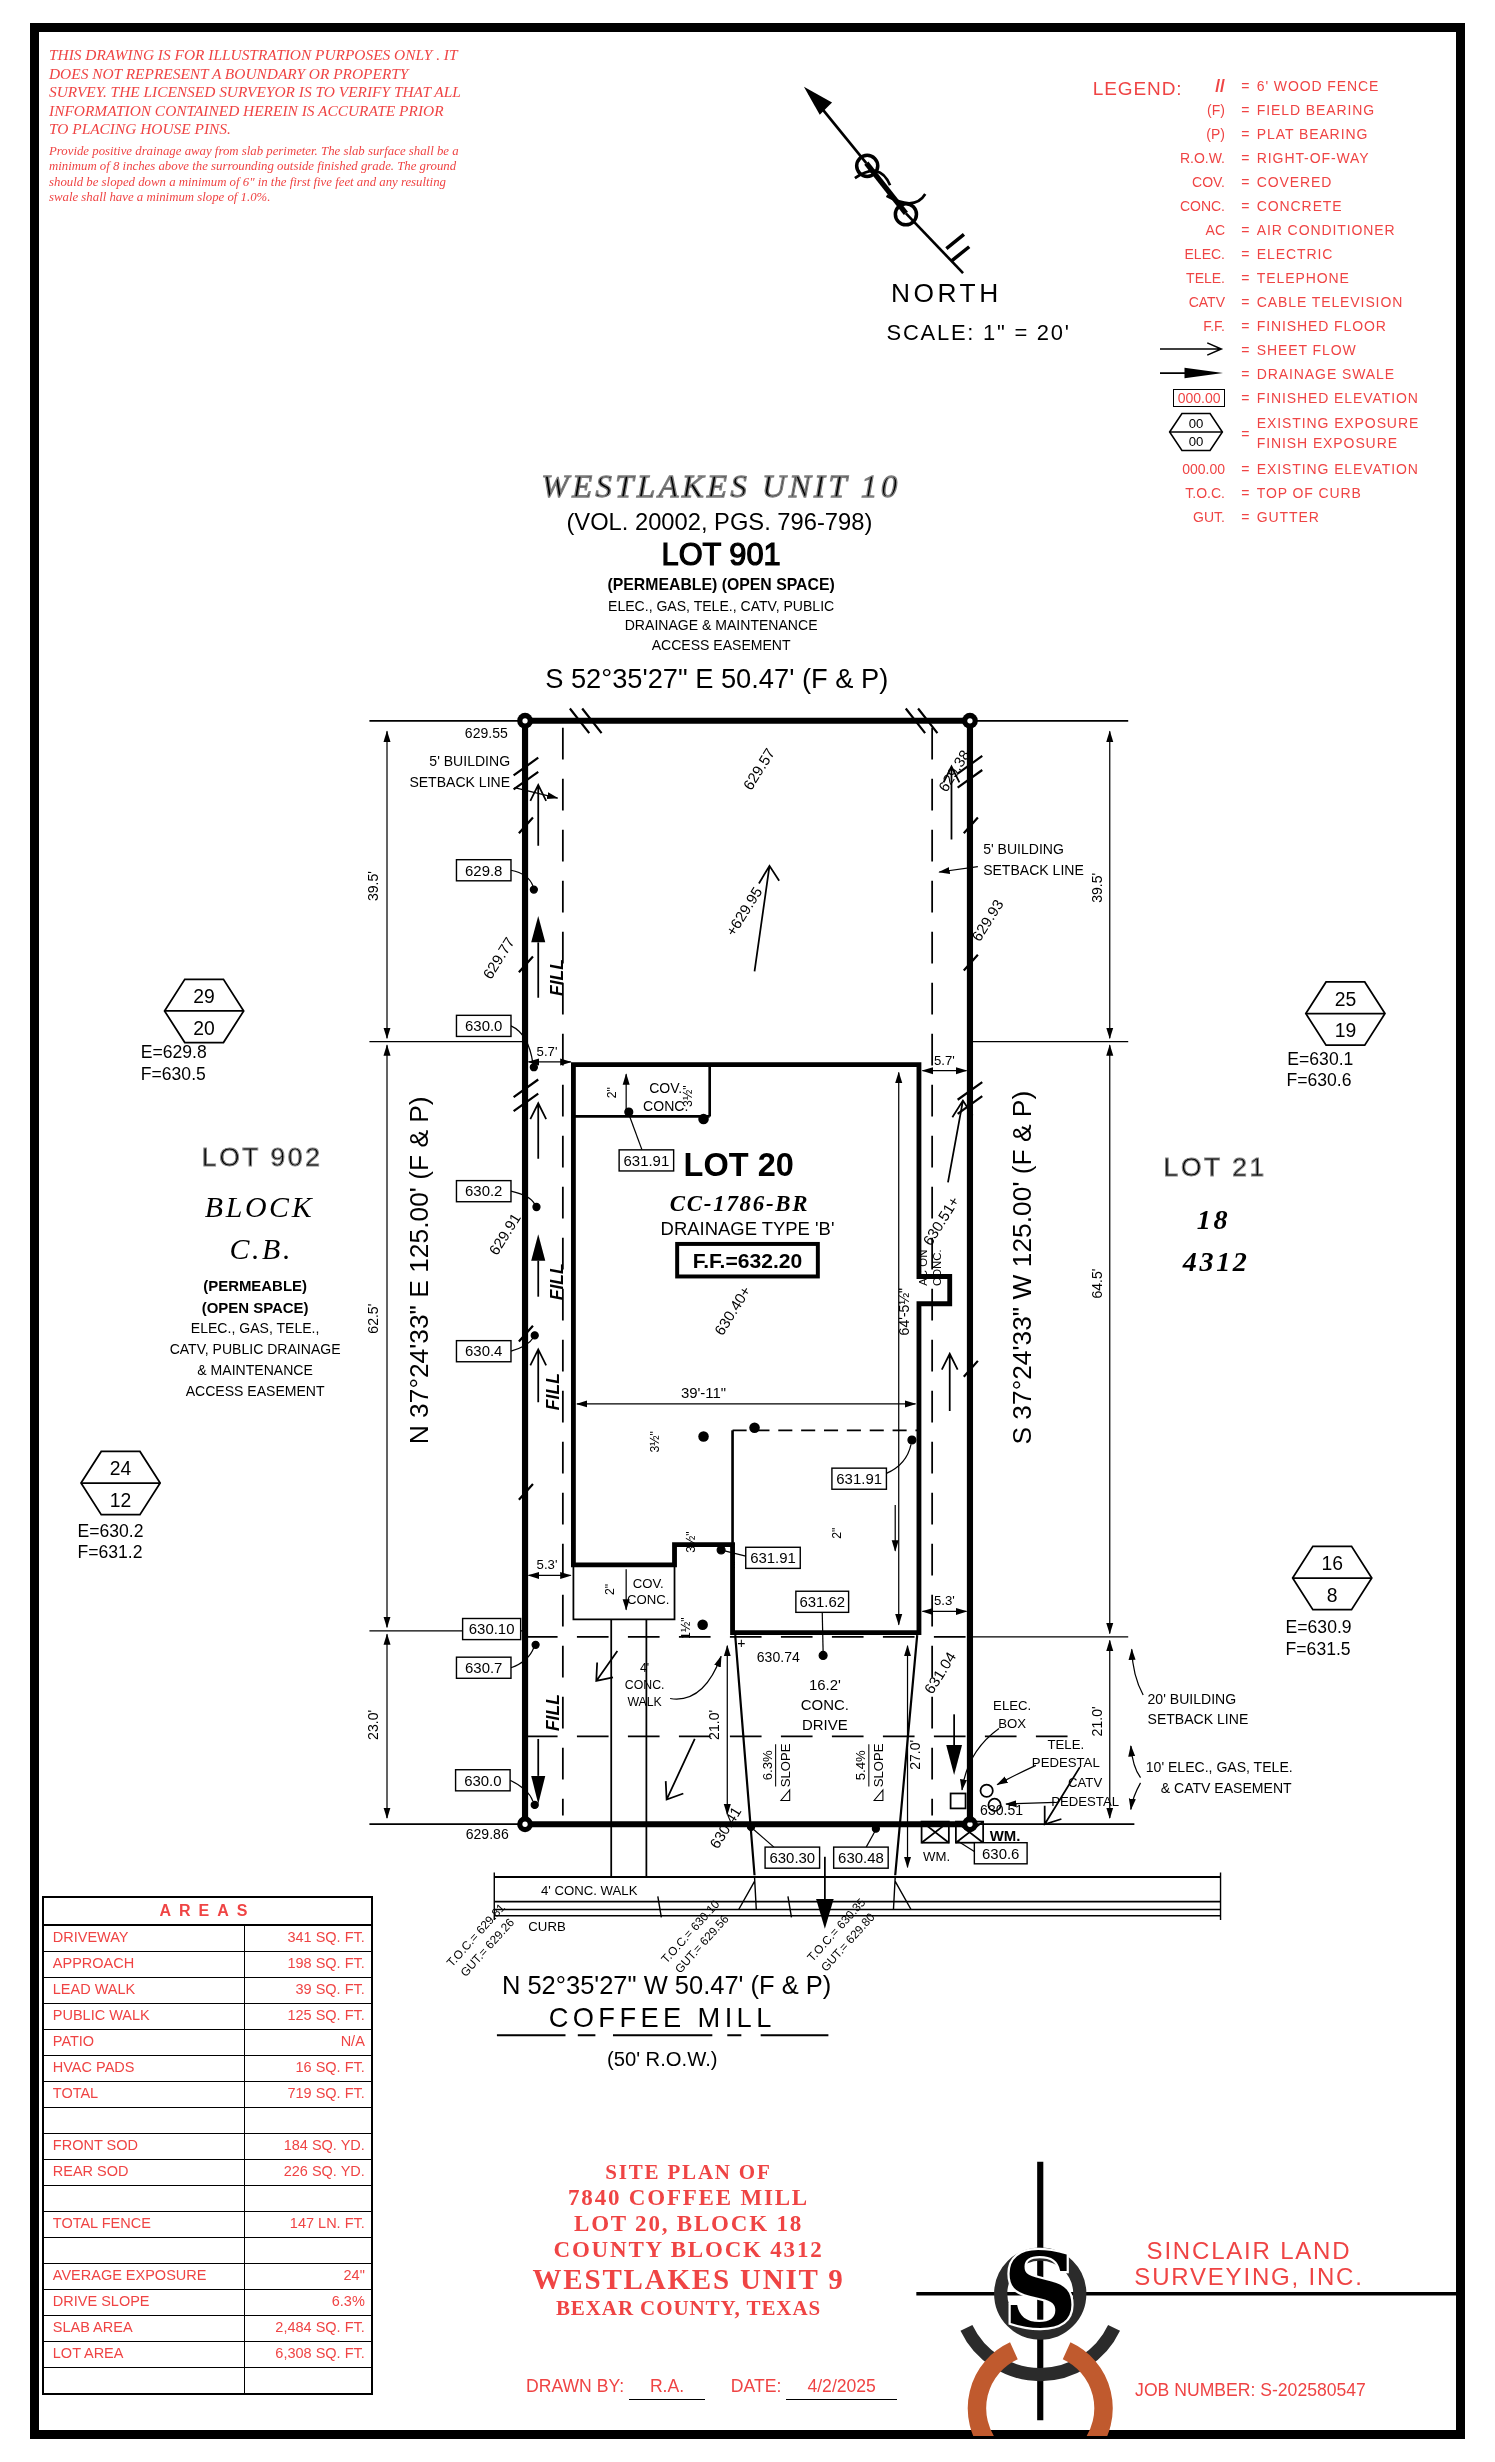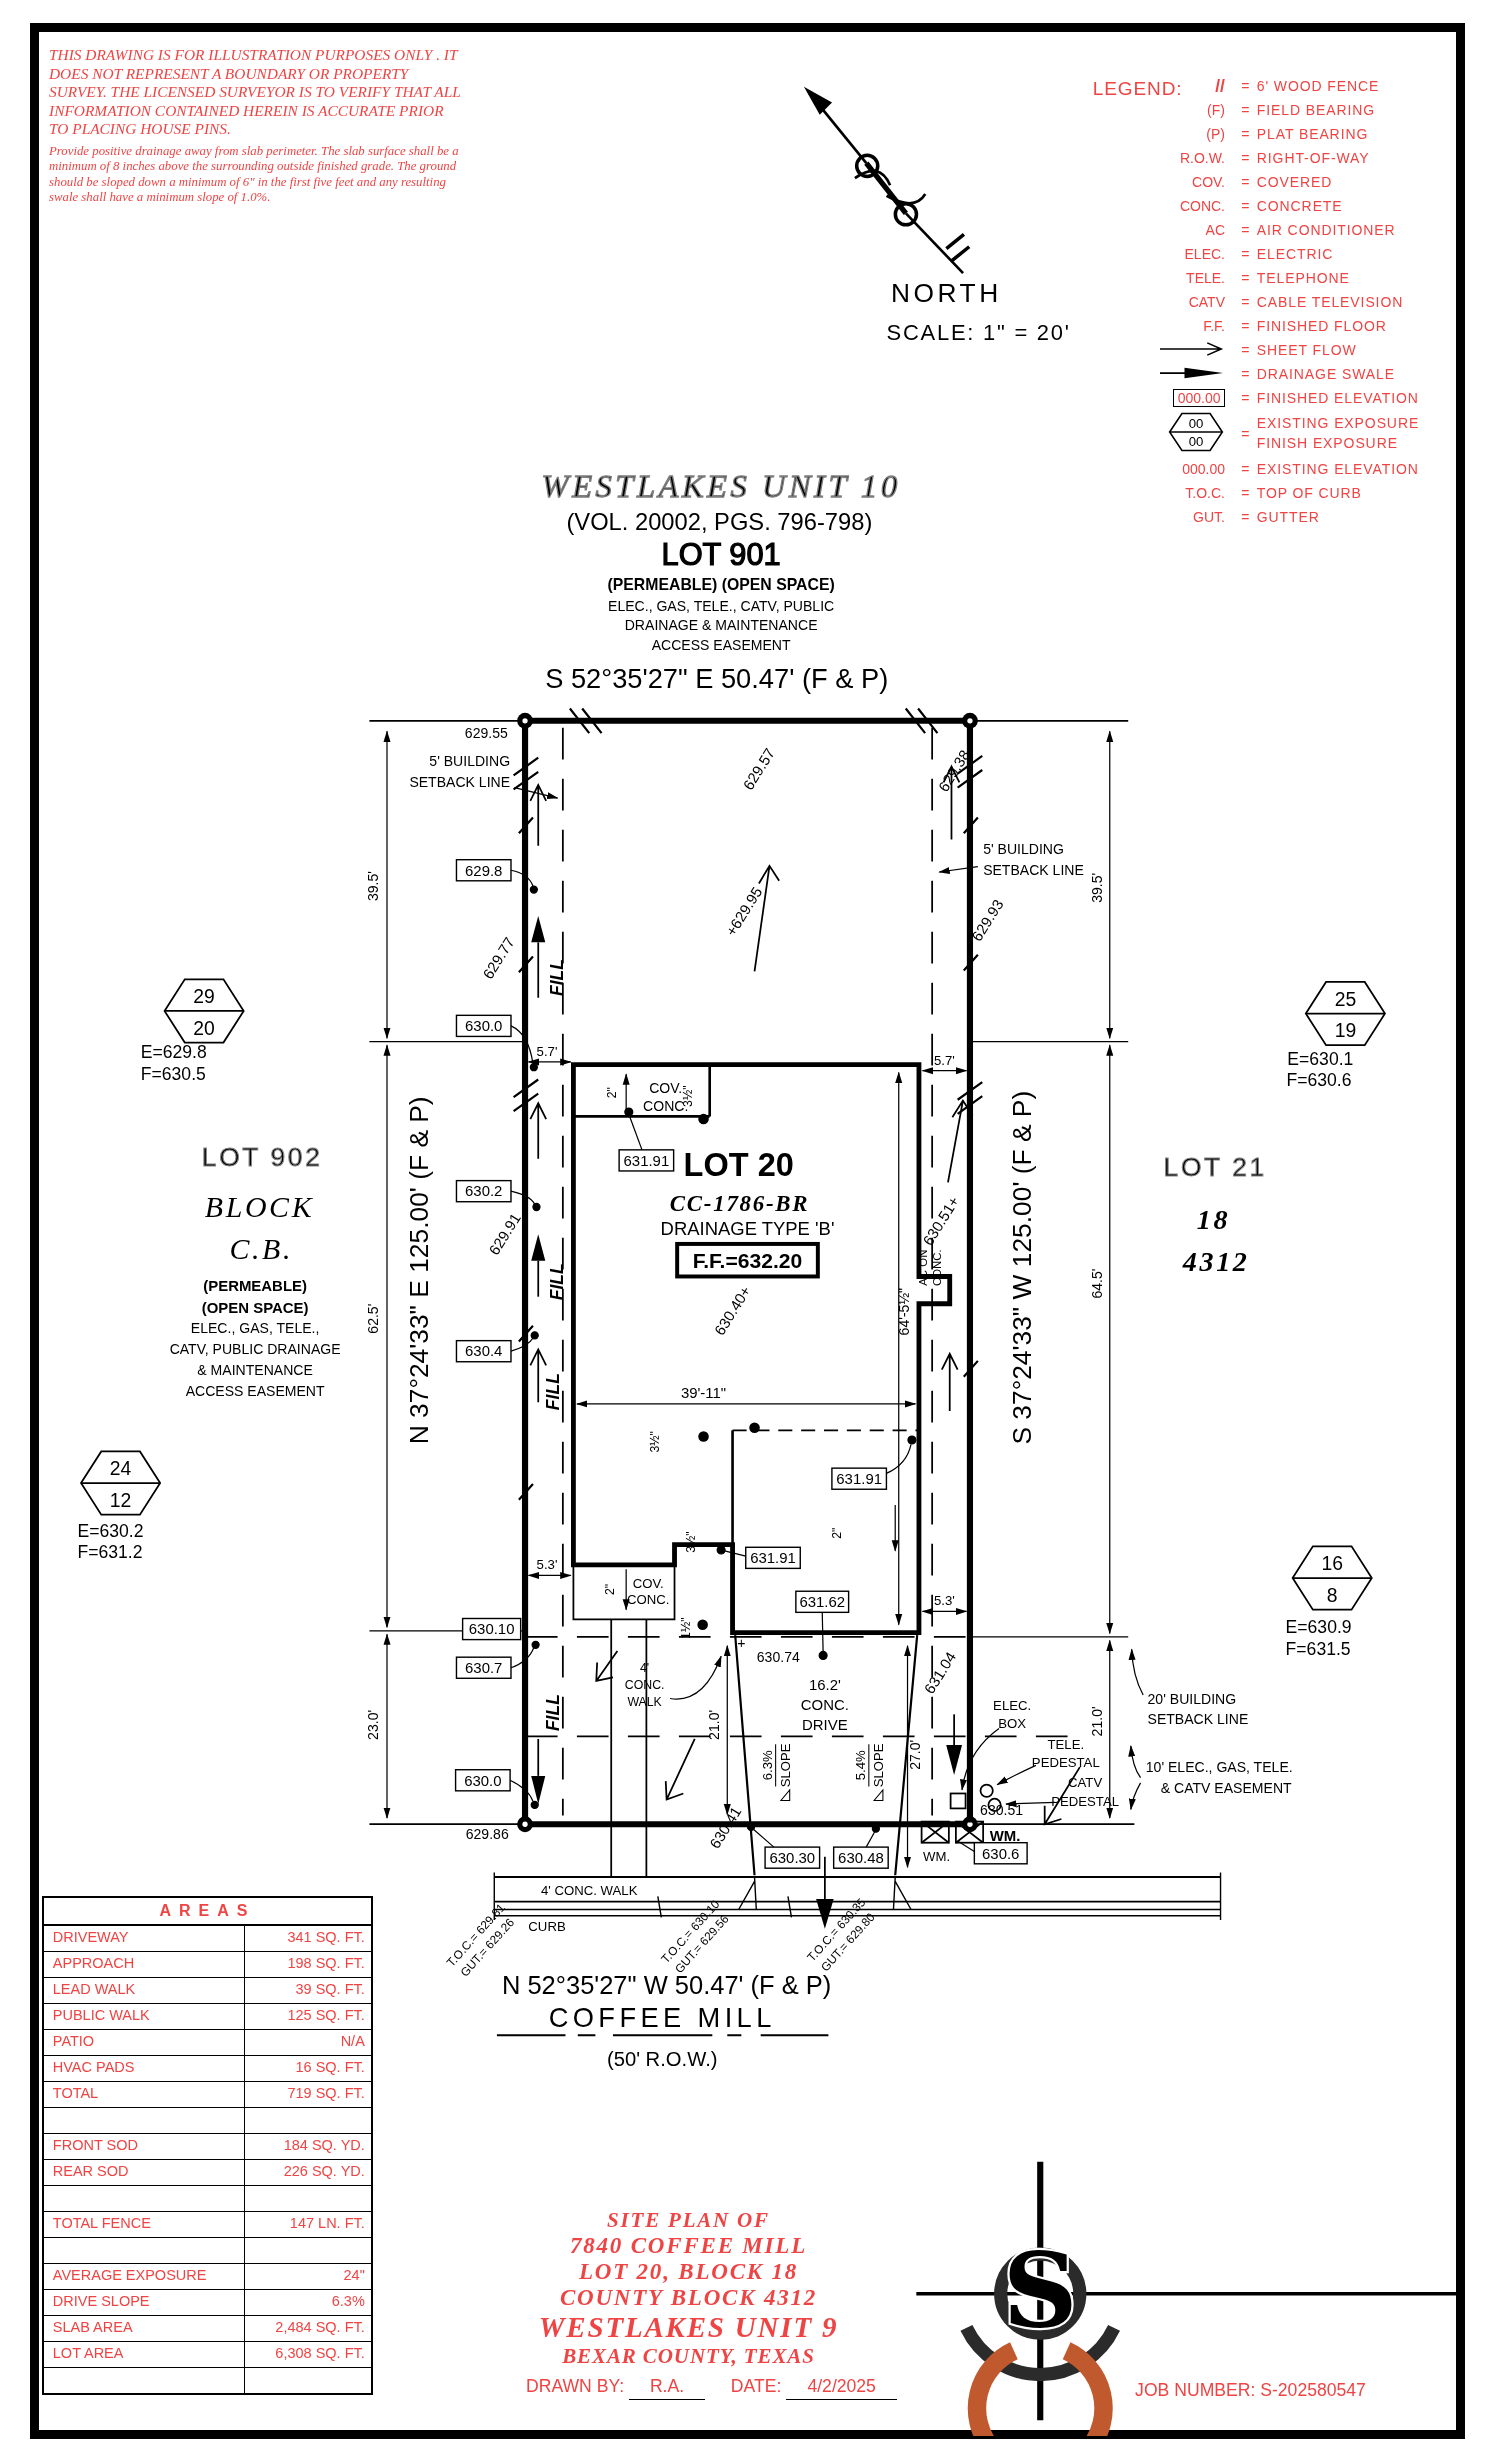--- a/index.html
+++ b/index.html
@@ -20,21 +20,21 @@
   .symbox{display:inline-block;border:1.3px solid #000;padding:0 3.5px;line-height:16.7px;}
   
   .areas{width:327px;border:2.2px solid #000;background:#fff;}
   .ahead{border-bottom:2.2px solid #000;height:25.5px;line-height:25.5px;text-align:center;
          font-weight:bold;font-size:16px;letter-spacing:8px;}
   .arow{display:flex;height:25px;border-bottom:0.9px solid #000;font-size:14.5px;}
   .arow:last-child{border-bottom:none;}
   .alab{flex:1;padding:3.5px 0 0 8.8px;}
   .aval{width:120px;border-left:0.9px solid #000;text-align:right;padding:3.5px 6.2px 0 0;white-space:nowrap;}
   
-  .tb{width:431px;text-align:center;font-family:"Liberation Serif",serif;font-style:italic;font-weight:bold;margin-top:48px;}
+  .tb{width:431px;text-align:center;font-family:"Liberation Serif",serif;font-weight:bold;}
   .tb .t1{font-size:21px;line-height:26px;letter-spacing:1.8px;}
   .tb .t2{font-size:23px;line-height:26px;letter-spacing:1.8px;}
   .tb .t5{font-size:29px;line-height:32px;letter-spacing:1.8px;}
   .tb .t6{font-size:21px;line-height:26px;letter-spacing:0.9px;}
   .drawn{font-size:17.6px;white-space:nowrap;}
   .drawn .u{display:inline-block;border-bottom:1.8px solid #000;min-width:62px;text-align:center;padding:0 7px 1.8px 7px;}
   
   .firmname{width:290px;text-align:center;font-size:24px;line-height:25.5px;letter-spacing:1.8px;}
   .firmaddr{width:290px;text-align:center;font-size:16.7px;line-height:19px;}
   .firmjob{width:317px;text-align:center;font-size:17.6px;}
@@ -654,15 +654,19 @@
   </div>
 
   <svg class="abs" style="left:897px;top:2146px;" width="580" height="290" viewBox="0 0 660 330">
     <line x1="163" y1="18" x2="163" y2="312" stroke="#000" stroke-width="7"></line>
     <line x1="22" y1="168" x2="640" y2="168" stroke="#000" stroke-width="4"></line>
     <path d="M247,207 A93,93 0 0 1 79,207" fill="none" stroke="#2b2b2b" stroke-width="15"></path>
     <path d="M133,233 A72,72 0 1 0 193,233" fill="none" stroke="#C05A2E" stroke-width="21"></path>
     <circle cx="163" cy="168" r="45" fill="none" stroke="#2b2b2b" stroke-width="15"></circle>
     <text x="163" y="206" font-size="118" font-weight="bold" text-anchor="middle" fill="#C05A2E" stroke="#fff" stroke-width="5" paint-order="stroke" style="font-family:'DejaVu Serif',serif;">S</text>
   </svg>
+  <div class="abs firmname" style="left:1104px;top:2238px;">
+    <div>SINCLAIR LAND</div>
+    <div>SURVEYING, INC.</div>
+  </div>
   <div class="abs firmjob" style="left:1092px;top:2380px;">JOB NUMBER:  S-202580547</div>
 </div>
 
 
 </body></html>

